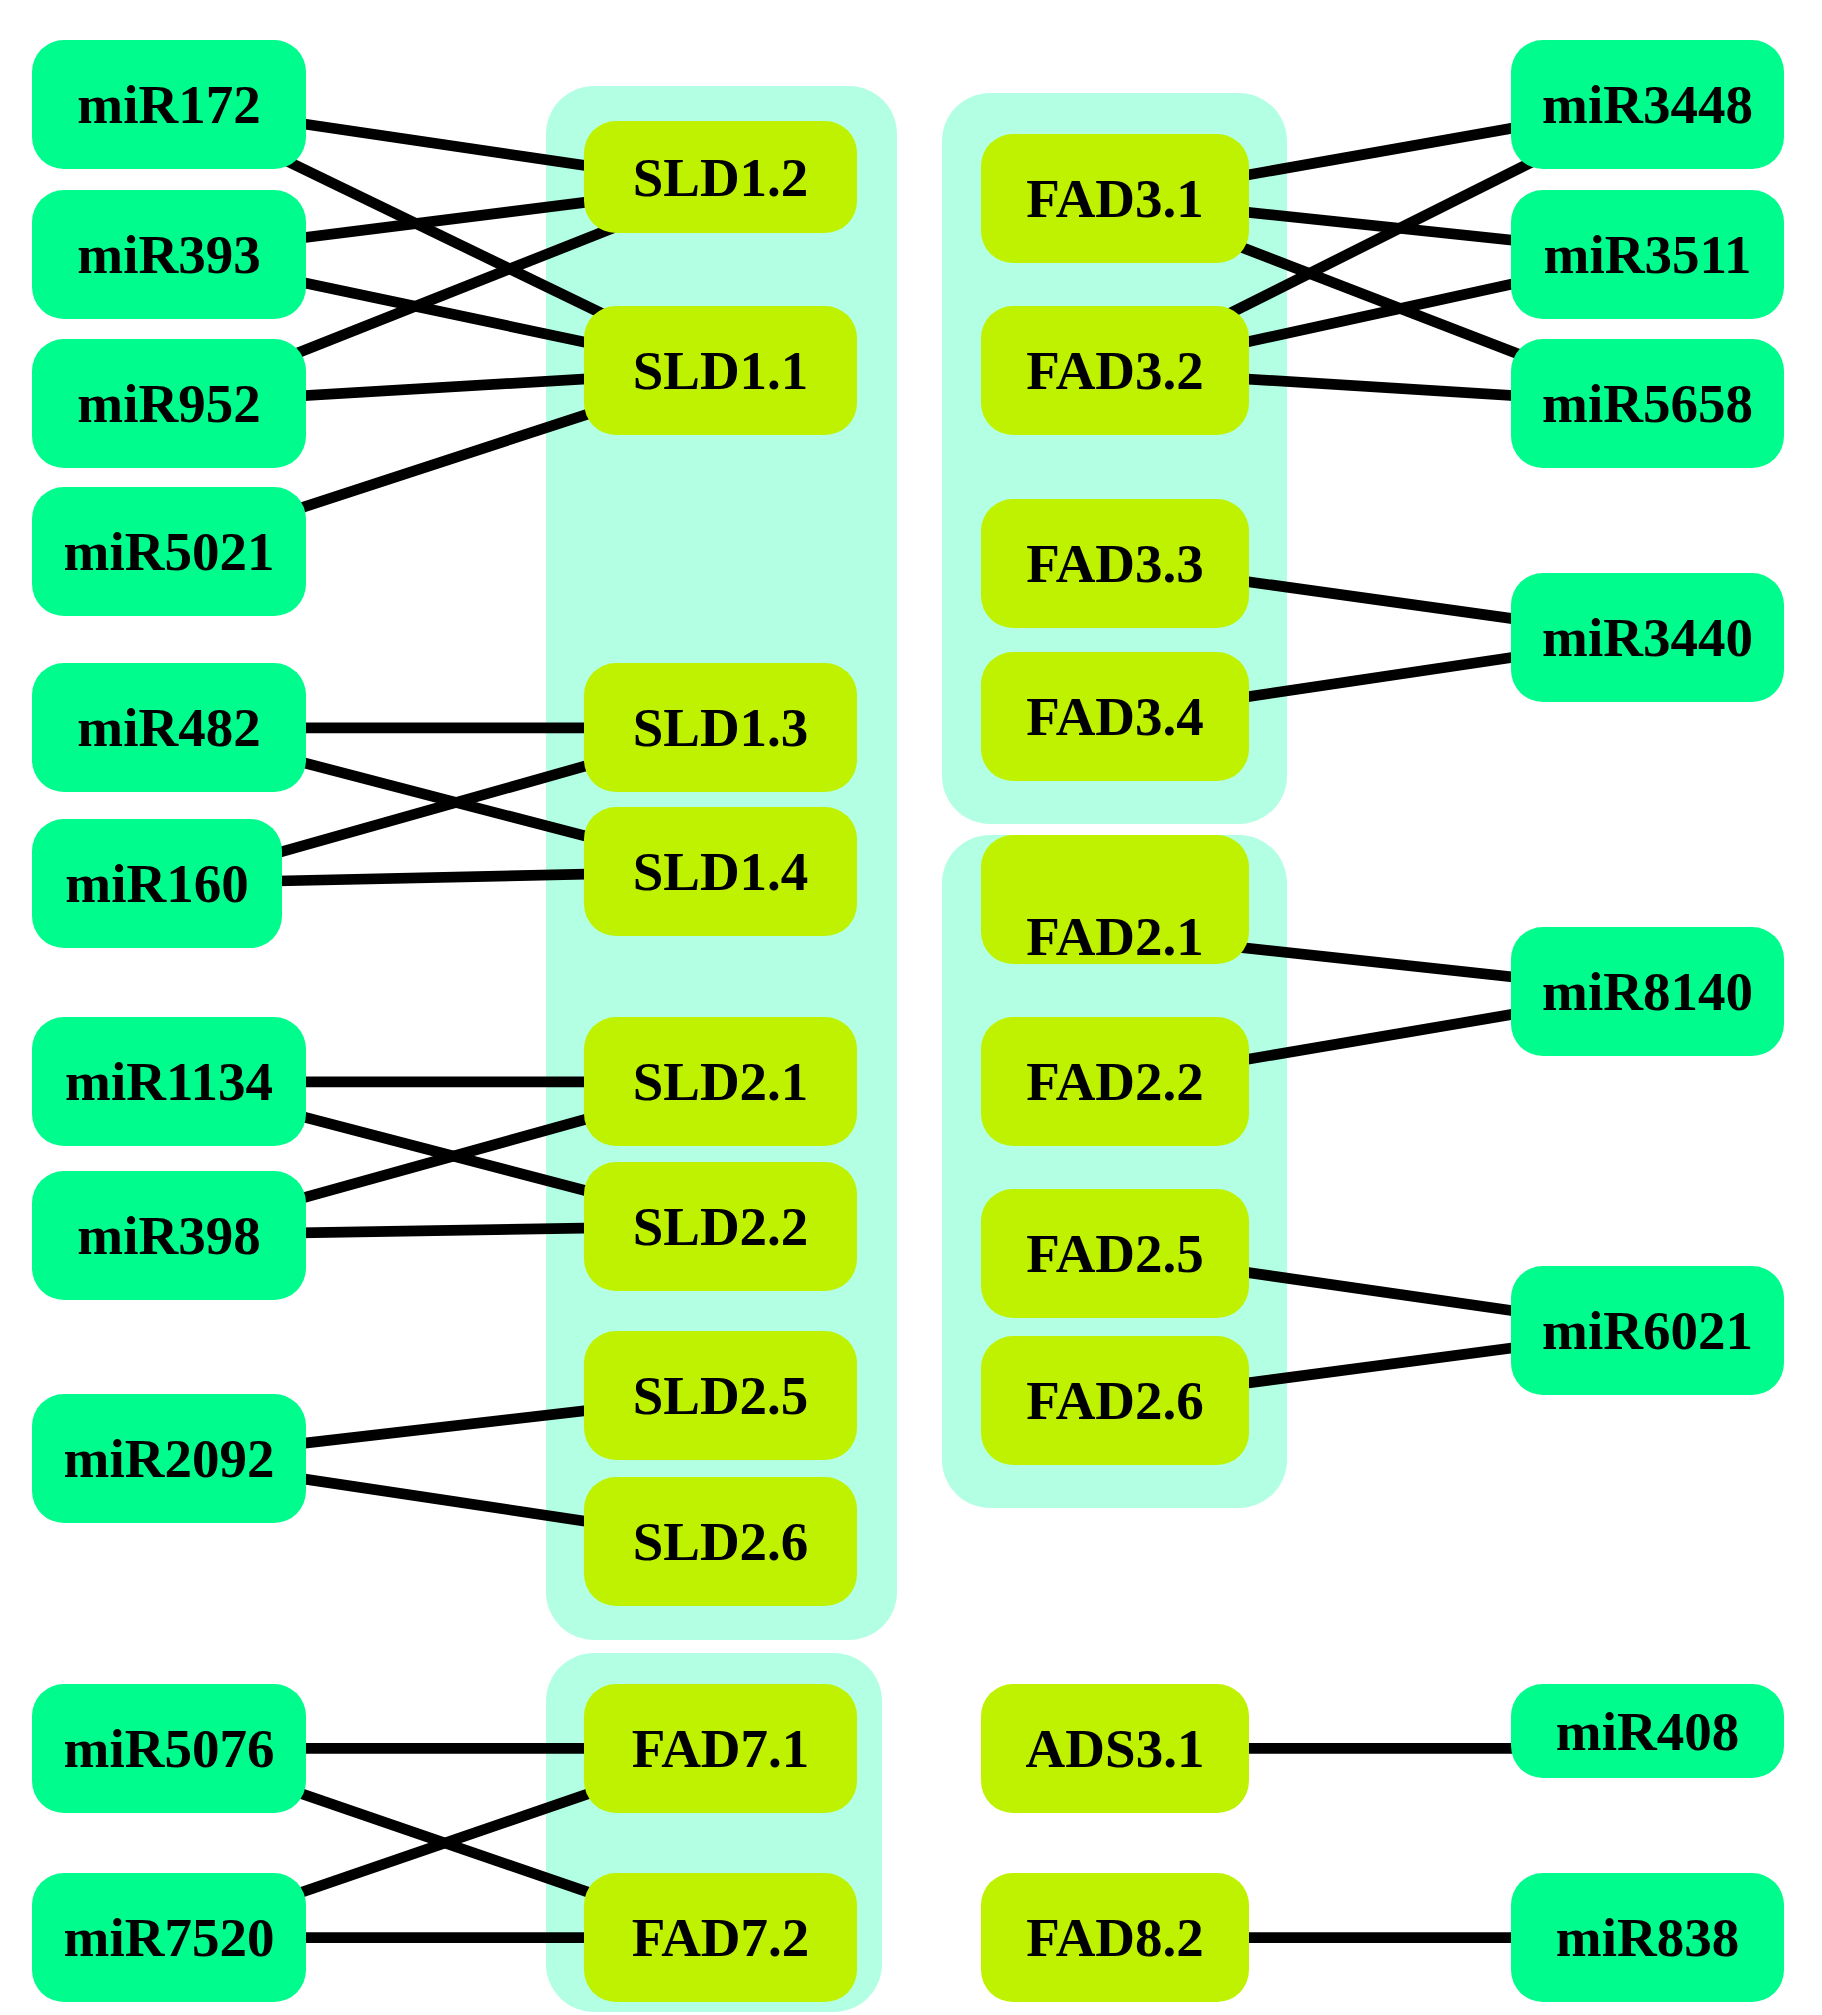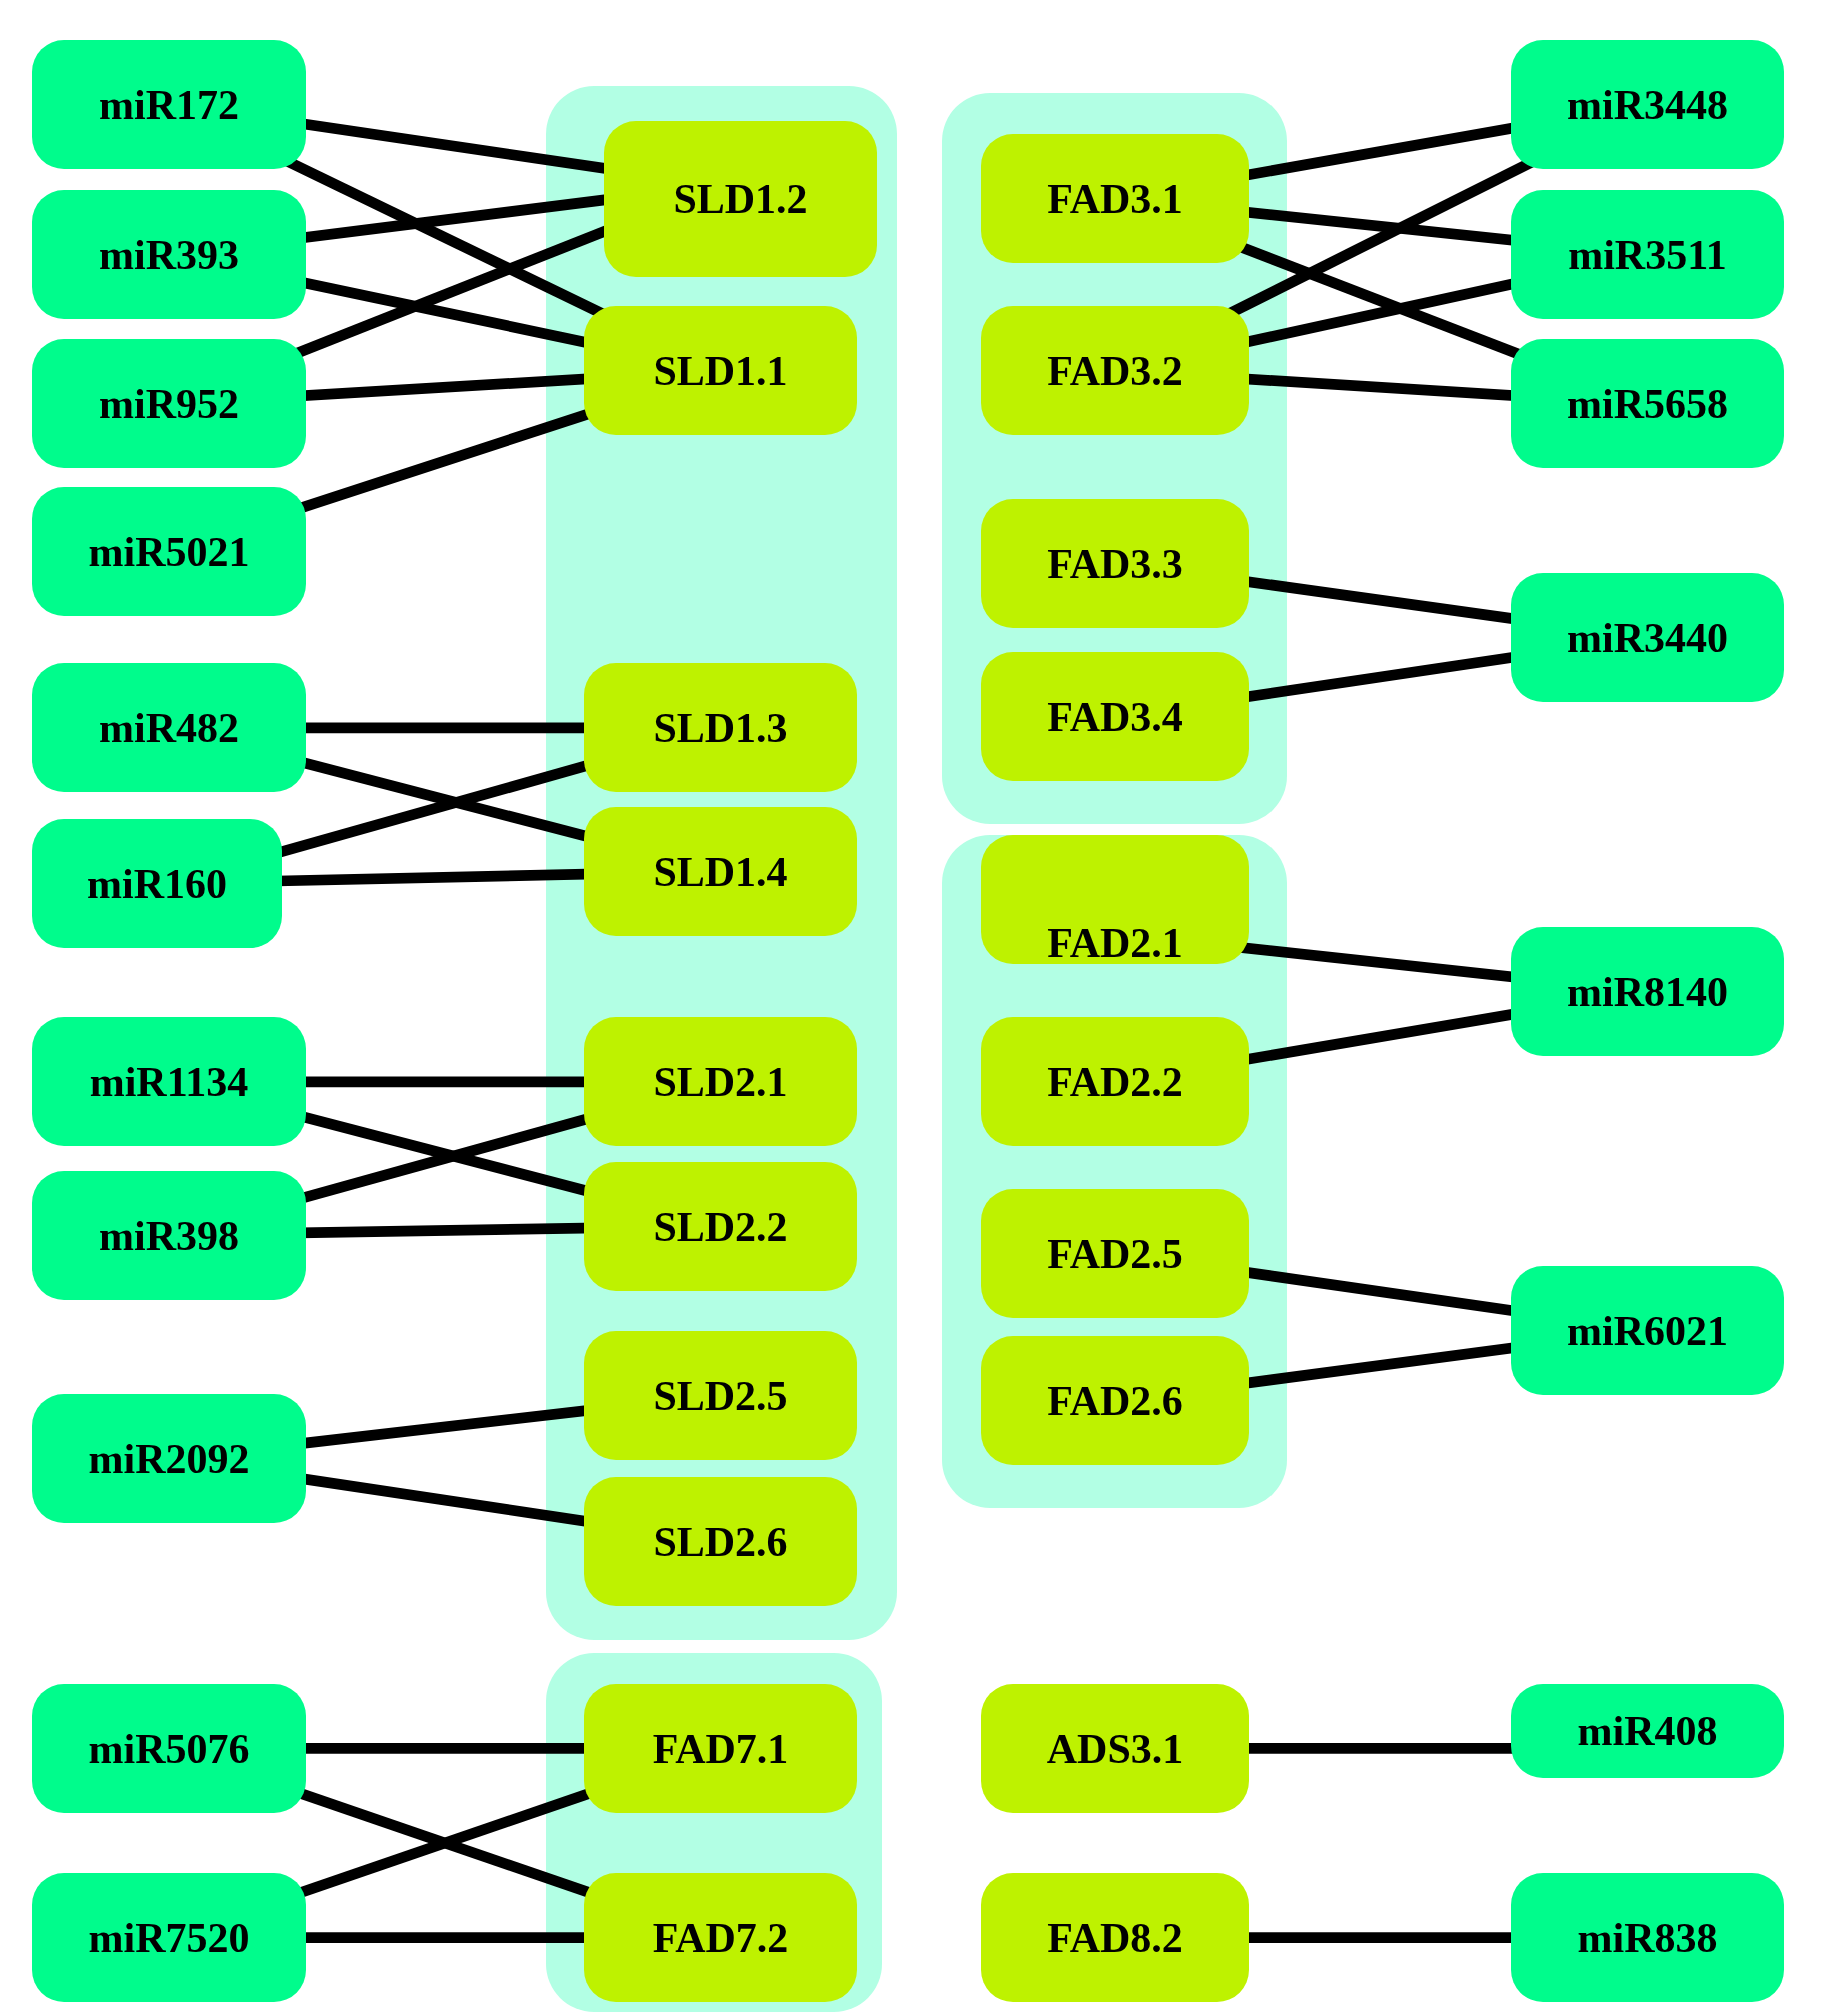--- a/index.html
+++ b/index.html
@@ -23,21 +23,21 @@
     top: 0;
   }
   .node {
     position: absolute;
     display: flex;
     align-items: center;
     justify-content: center;
     border-radius: 32px;
     font-family: "Liberation Serif", "DejaVu Serif", serif;
     font-weight: bold;
-    font-size: 42px;
+    font-size: 55px;
     line-height: 1;
     color: var(--label-color, #000000);
     white-space: nowrap;
   }
   .node.mirna { background: var(--mirna-color, #00FC8C); }
   .node.gene  { background: var(--gene-color, #BEF200); }
 </style>
 </head>
 <body>
 
@@ -109,21 +109,21 @@
     </div>
     <div class="node mirna" style="left: 32px; top: 1394px; width: 274px; height: 129px;">
       <span>miR2092</span>
     </div>
     <div class="node mirna" style="left: 32px; top: 1684px; width: 274px; height: 129px;">
       <span>miR5076</span>
     </div>
     <div class="node mirna" style="left: 32px; top: 1873px; width: 274px; height: 129px;">
       <span>miR7520</span>
     </div>
-    <div class="node gene" style="left: 584px; top: 121px; width: 273px; height: 156px; margin-left: 20px;">
+    <div class="node gene" style="left: 584px; top: 121px; width: 273px; height: 112px;">
       <span>SLD1.2</span>
     </div>
     <div class="node gene" style="left: 584px; top: 306px; width: 273px; height: 129px;">
       <span>SLD1.1</span>
     </div>
     <div class="node gene" style="left: 584px; top: 663px; width: 273px; height: 129px;">
       <span>SLD1.3</span>
     </div>
     <div class="node gene" style="left: 584px; top: 807px; width: 273px; height: 129px;">
       <span>SLD1.4</span>

